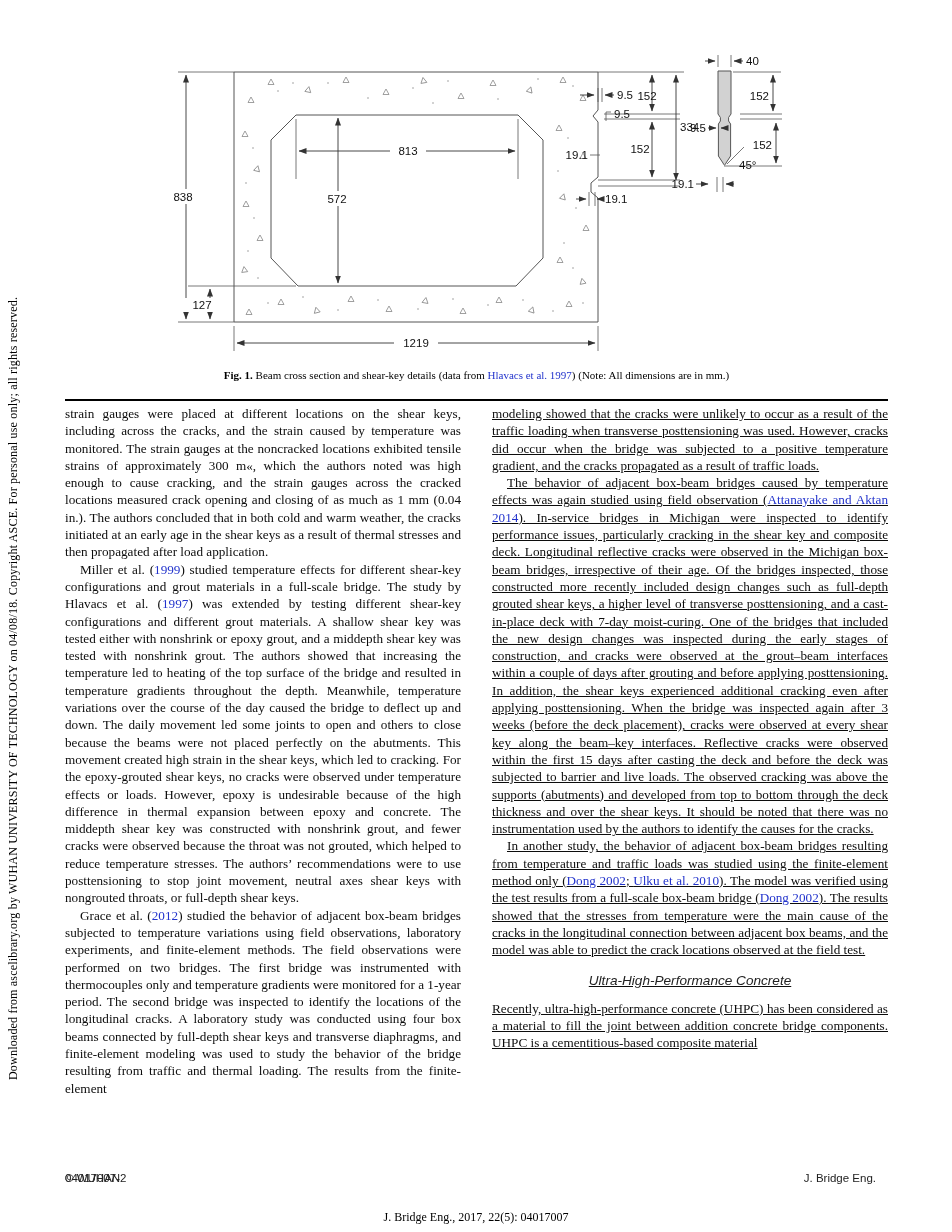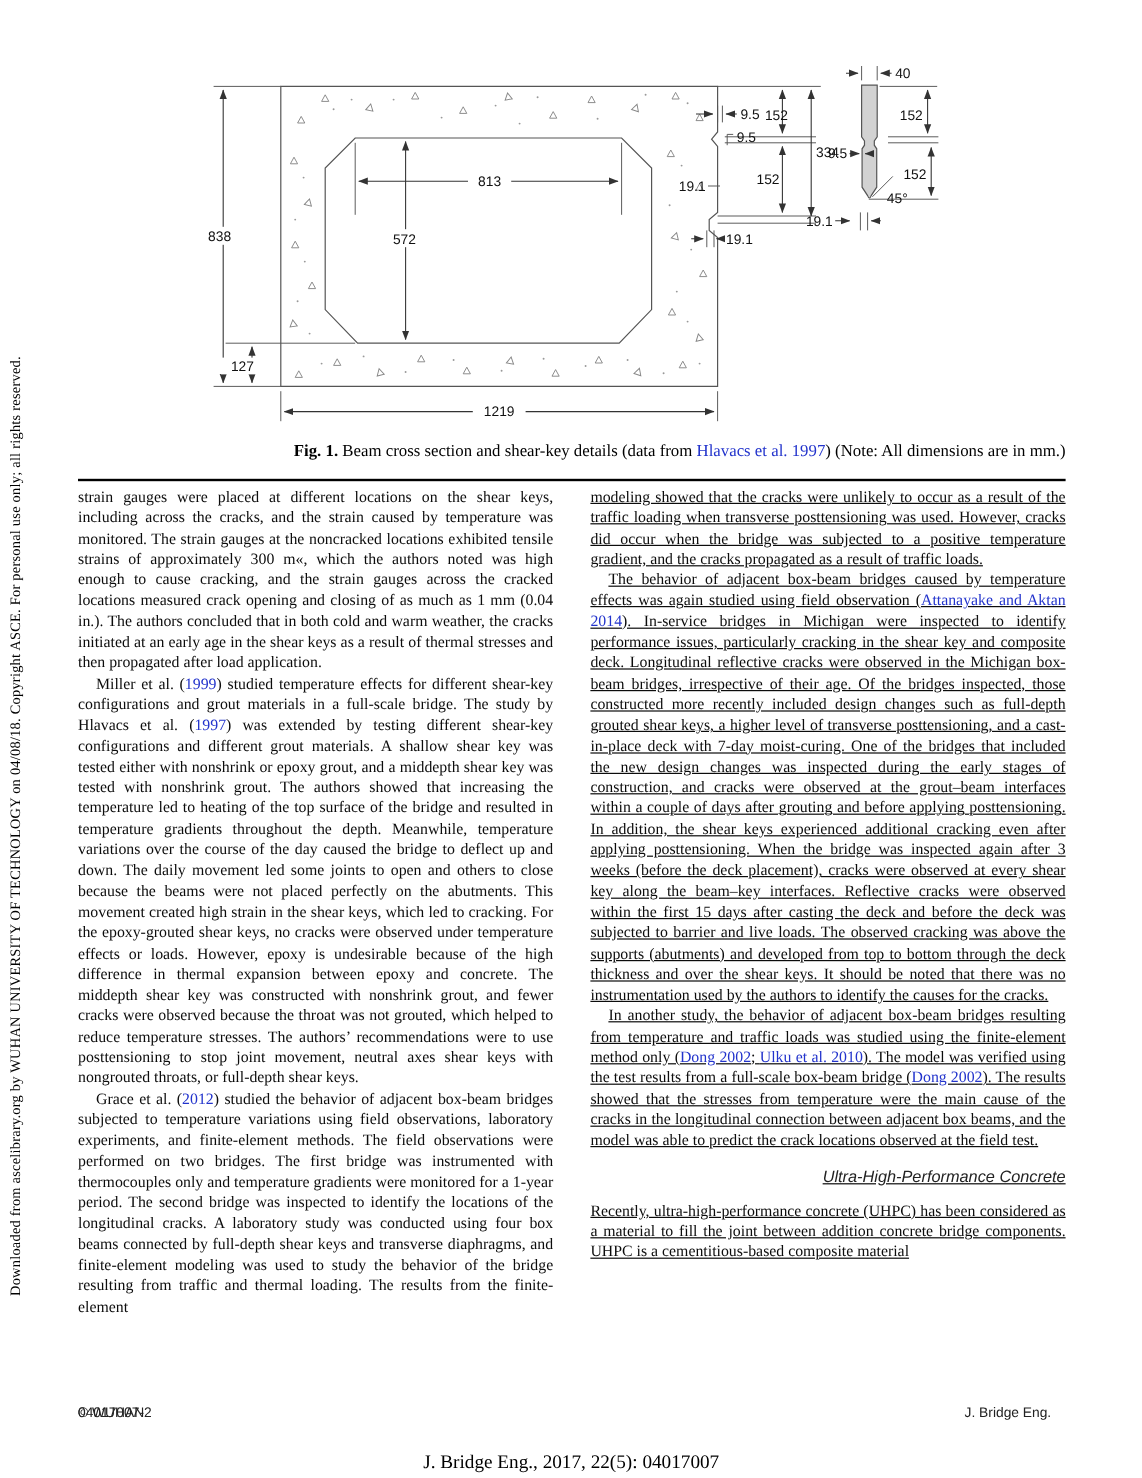--- a/index.html
+++ b/index.html
@@ -11,42 +11,42 @@
     font-size:12px;letter-spacing:.2px;color:#000;}
   
   #figure-wrap{position:absolute;left:128px;top:53px;width:824px;height:314px;}
   #figure-wrap svg{width:824px;height:314px;display:block;}
   .dimtxt{font-family:"Liberation Sans",sans-serif;font-size:11.5px;fill:#111;}
   .drawline{stroke:#555;fill:none;stroke-width:1;}
   .dimline{stroke:#333;fill:none;stroke-width:.9;}
   .extline{stroke:#555;fill:none;stroke-width:.8;}
   .knock{fill:#fff;}
   
-  #caption{position:absolute;left:65px;top:369px;width:823px;text-align:right;
-    font-size:14px;color:#000;}
+  #caption{position:absolute;left:65px;top:369px;width:823px;text-align:center;
+    font-size:11px;color:#000;}
   #caption .figlab{font-weight:bold;}
   #rule{position:absolute;left:65px;top:399px;width:823px;height:2px;background:#000;}
   
   .col{position:absolute;top:405px;width:396px;text-align:justify;
     font-size:13.2px;line-height:17.3px;color:#0c0c0c;}
   #col-left{left:65px;}
   #col-right{left:492px;text-decoration:underline;}
   .col p{margin:0;}
   .col p.indent{text-indent:15px;}
   .link{color:#2233cc;}
   h3.subhead{margin:13px 0 11px 0;font-family:"Liberation Sans",sans-serif;
-    font-style:italic;font-weight:normal;font-size:13.6px;color:#222;text-align:right;}
+    font-style:italic;font-weight:normal;font-size:13.6px;color:#222;text-align:center;}
   
   #footer{position:absolute;left:65px;top:1172px;width:823px;
     font-family:"Liberation Sans",sans-serif;font-size:11.5px;color:#222;}
   #footer .fl{position:absolute;left:0;}
   #footer .fc{position:absolute;left:0;width:100%;}
   #footer .fr{position:absolute;right:12px;}
   #bottom-cite{position:absolute;left:0;top:1210px;width:952px;text-align:center;
-    font-size:16px;color:#000;}
+    font-size:12px;color:#000;}
 </style>
 </head>
 <body>
 
 <div id="page">
 
   <div id="sidebar-note">Downloaded from ascelibrary.org by WUHAN UNIVERSITY OF TECHNOLOGY on 04/08/18. Copyright ASCE. For personal use only; all rights reserved.</div>
 
   <div id="figure-wrap">
     <svg viewBox="0 0 824 314">

